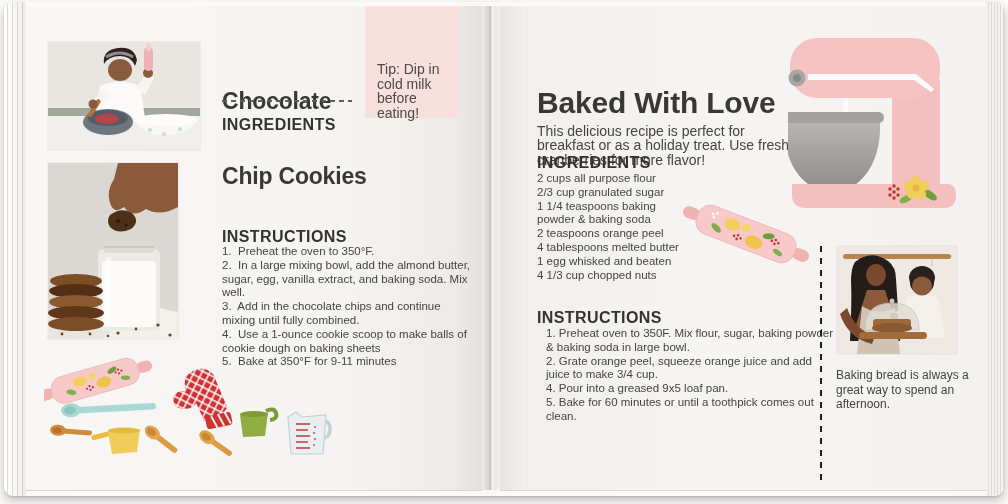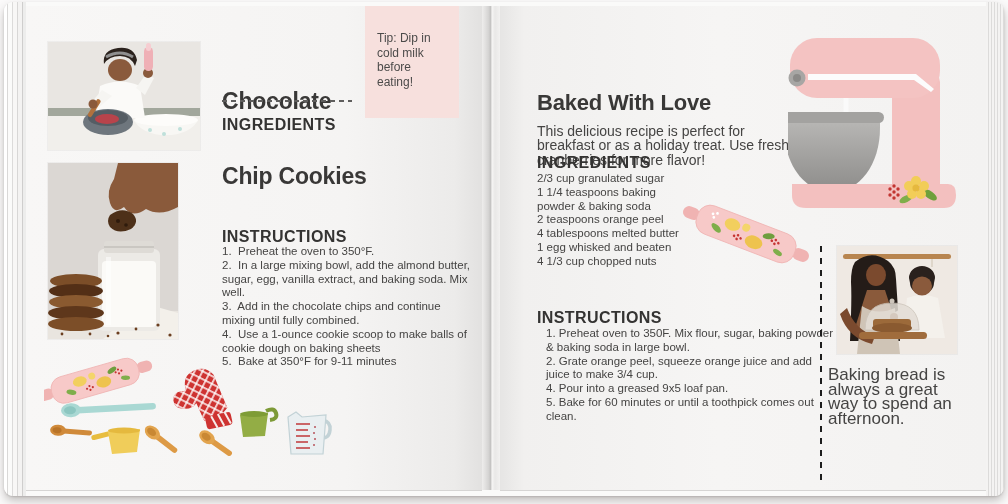--- a/index.html
+++ b/index.html
@@ -32,39 +32,39 @@
   }
   .page-right{
     left:496px;width:486px;
     background:linear-gradient(to right,#e6e5e4 0%,#f1f0ef 5%,#f6f5f4 45%,#f3f2f1 100%);
   }
   .photo{position:absolute;background:#fff;box-shadow:0 0 0 1px rgba(0,0,0,.04);}
   .photo svg{display:block;}
   .h-title{position:absolute;font-weight:bold;color:#393837;letter-spacing:-0.2px;}
   .h-title .tline{white-space:nowrap;margin-top:48px;}
   .title-left{left:196px;top:34px;font-size:23px;line-height:27px;}
-  .title-right{left:37px;top:36px;font-size:22px;line-height:26px;}
+  .title-right{left:37px;top:36px;font-size:30px;line-height:26px;}
   .dash-underline{
     position:absolute;left:196px;top:94px;width:130px;height:2px;
     background:repeating-linear-gradient(to right,#5f5e5d 0 5px,transparent 5px 9px);
   }
   .tip-box{
     position:absolute;left:339px;top:0px;width:94px;height:112px;
-    background:#f7e0dd;color:#4c4b4a;font-size:12px;line-height:14.5px;
-    padding:25px 10px 0 12px;box-sizing:border-box;
+    background:#f7e0dd;color:#4c4b4a;font-size:14px;line-height:14.5px;
+    padding:56px 10px 0 12px;box-sizing:border-box;
   }
   .sec-head{position:absolute;font-weight:bold;color:#343332;font-size:16px;letter-spacing:0.4px;}
   .body-list{position:absolute;color:#454443;font-size:11.5px;line-height:13.8px;}
   .body-list div{white-space:pre-wrap;}
   .intro-text{position:absolute;left:37px;top:111px;width:258px;color:#454443;font-size:14px;line-height:14.4px;margin-top:7px;}
   .v-dash{
     position:absolute;left:320px;top:240px;width:2px;height:234px;
     background:repeating-linear-gradient(to bottom,#1d1d1d 0 6px,transparent 6px 12px);
   }
-  .caption{position:absolute;left:328px;top:362px;width:134px;color:#454443;font-size:17px;line-height:14.5px;}
+  .caption{position:absolute;left:336px;top:362px;width:134px;color:#454443;font-size:12px;line-height:14.5px;}
   .abs{position:absolute;}
 </style>
 </head>
 <body>
 
 <div class="book">
   <div class="spine-left"></div>
   <div class="page-stack-right"></div>
 
   <div class="page page-left">
@@ -241,20 +241,21 @@
   <div class="page page-right">
 
     <div class="h-title title-right">
       <div class="tline">Baked With Love</div>
     </div>
 
     <div class="intro-text">This delicious recipe is perfect for breakfast or as a holiday treat. Use fresh cranberries for more flavor!</div>
 
     <div class="sec-head" style="left:37px;top:148px;">INGREDIENTS</div>
     <div class="body-list" style="left:37px;top:166px;width:158px;">
+      <div>2 cups all purpose flour</div>
       <div>2/3 cup granulated sugar</div>
       <div>1 1/4 teaspoons baking powder &amp; baking soda</div>
       <div>2 teaspoons orange peel</div>
       <div>4 tablespoons melted butter</div>
       <div>1 egg whisked and beaten</div>
       <div>4 1/3 cup chopped nuts</div>
     </div>
 
     <div class="sec-head" style="left:37px;top:303px;">INSTRUCTIONS</div>
     <div class="body-list" style="left:37px;top:321px;width:288px;margin-left:9px;">

